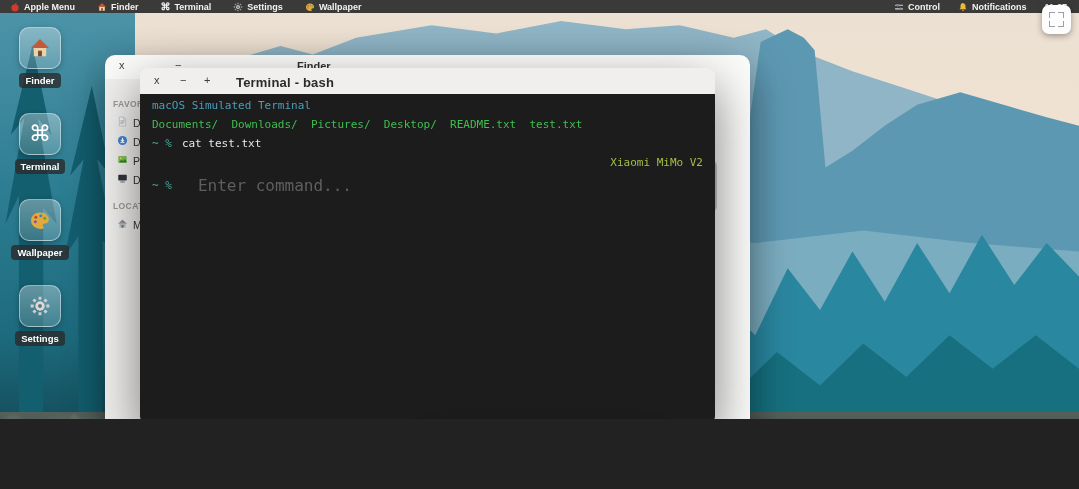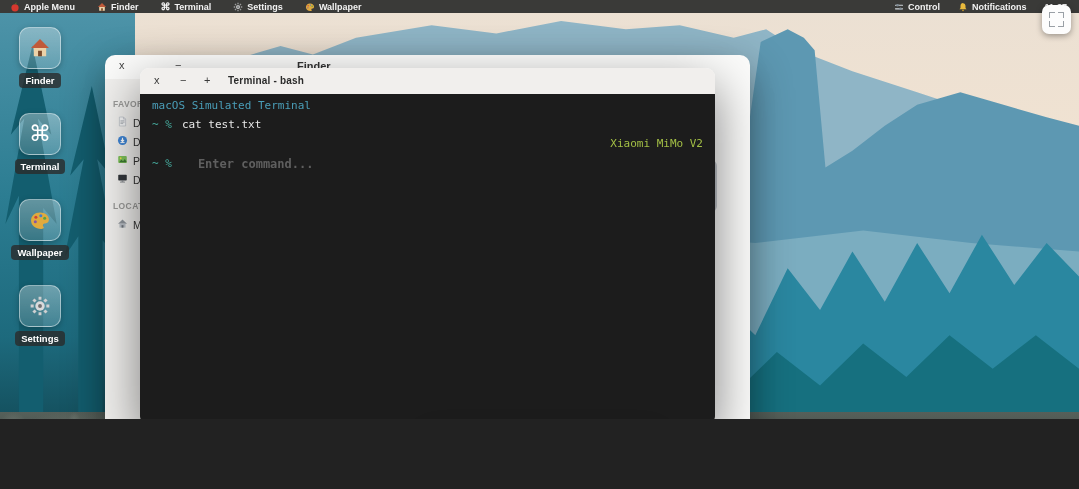--- a/index.html
+++ b/index.html
@@ -91,33 +91,33 @@
     border:2px solid #2f7cc4; border-radius:8px;
     background:linear-gradient(180deg,#d9e9fa,#cde3f8); cursor:pointer; }
 
   
   .terminal { position:absolute; left:140px; top:68px; width:575px; height:357px; z-index:20;
     border-radius:9px; box-shadow:0 18px 50px rgba(0,0,0,.5); }
   .tw-titlebar { position:relative; height:26px; background:#f1efed; border-radius:9px 9px 0 0; }
   .tw-close { position:absolute; left:14px; top:6px; font-size:11px; color:#3a3a3a; cursor:pointer; }
   .tw-min   { position:absolute; left:40px; top:6px; font-size:11px; color:#3a3a3a; cursor:pointer; }
   .tw-plus  { position:absolute; left:64px; top:6px; font-size:11px; color:#3a3a3a; cursor:pointer; }
-  .tw-title { position:absolute; left:88px; top:7px; font-size:10px; font-weight:bold; color:#2b2b2b; letter-spacing:.2px; }
+  .tw-title { position:absolute; left:96px; top:7px; font-size:13px; font-weight:bold; color:#2b2b2b; letter-spacing:.2px; }
   .tw-body { position:absolute; left:0; right:0; top:26px; bottom:0; background:#1c1c1c;
     border-radius:0 0 9px 9px; padding:6px 12px 0;
     font-family:"DejaVu Sans Mono", monospace; font-size:11px; }
   .tline { line-height:12px; margin-bottom:7px; white-space:pre; }
   .t-info   { color:#4a9eb8; }
   .t-files  { color:#3fbf4f; }
   .t-output { color:#a3bf45;text-align:right; }
   .t-cmdtext{ color:#e8e8e8; }
   .prompt { color:#45a89b; margin-right:10px; }
   .t-inputrow { display:flex; align-items:center; margin-top:2px; }
   .t-input { background:transparent; border:none; outline:none; color:#ddd;
-    font-family:"DejaVu Sans Mono", monospace; font-size:12px; width:280px; padding-left:16px;font-weight:bold; }
+    font-family:"DejaVu Sans Mono", monospace; font-size:16px; width:280px; padding-left:16px; }
   .t-input::placeholder { color:#5f5f5f; }
 
   
   .dock { position:absolute; left:425px; top:428px; width:234px; height:56px; z-index:30;
     background:rgba(55,55,55,.85); border-radius:16px; box-shadow:0 8px 24px rgba(0,0,0,.4);
     display:flex; gap:6px; padding:6px 7px; }
   .dock-tile { position:relative; width:43px; height:43px; border-radius:10px;
     background:rgba(255,255,255,.14); display:flex; align-items:center; justify-content:center; cursor:pointer; }
   .dock-tile.active { background:rgba(255,255,255,.30); }
   .dock-tile svg { width:22px; height:22px; }
@@ -315,20 +315,21 @@
 
   <div class="terminal">
     <div class="tw-titlebar">
       <span class="tw-close">x</span>
       <span class="tw-min">−</span>
       <span class="tw-plus">+</span>
       <span class="tw-title">Terminal - bash</span>
     </div>
     <div class="tw-body">
       <div class="tline t-info">macOS Simulated Terminal</div>
+      <div class="tline t-files">Documents/  Downloads/  Pictures/  Desktop/  README.txt  test.txt</div>
       <div class="tline"><span class="prompt">~ %</span><span class="t-cmdtext">cat test.txt</span></div>
       <div class="tline t-output">Xiaomi MiMo V2</div>
       <div class="tline t-inputrow">
         <span class="prompt">~ %</span>
         <input class="t-input" type="text" placeholder="Enter command..." style="">
       </div>
     </div>
   </div>
 
   <div class="dock">

